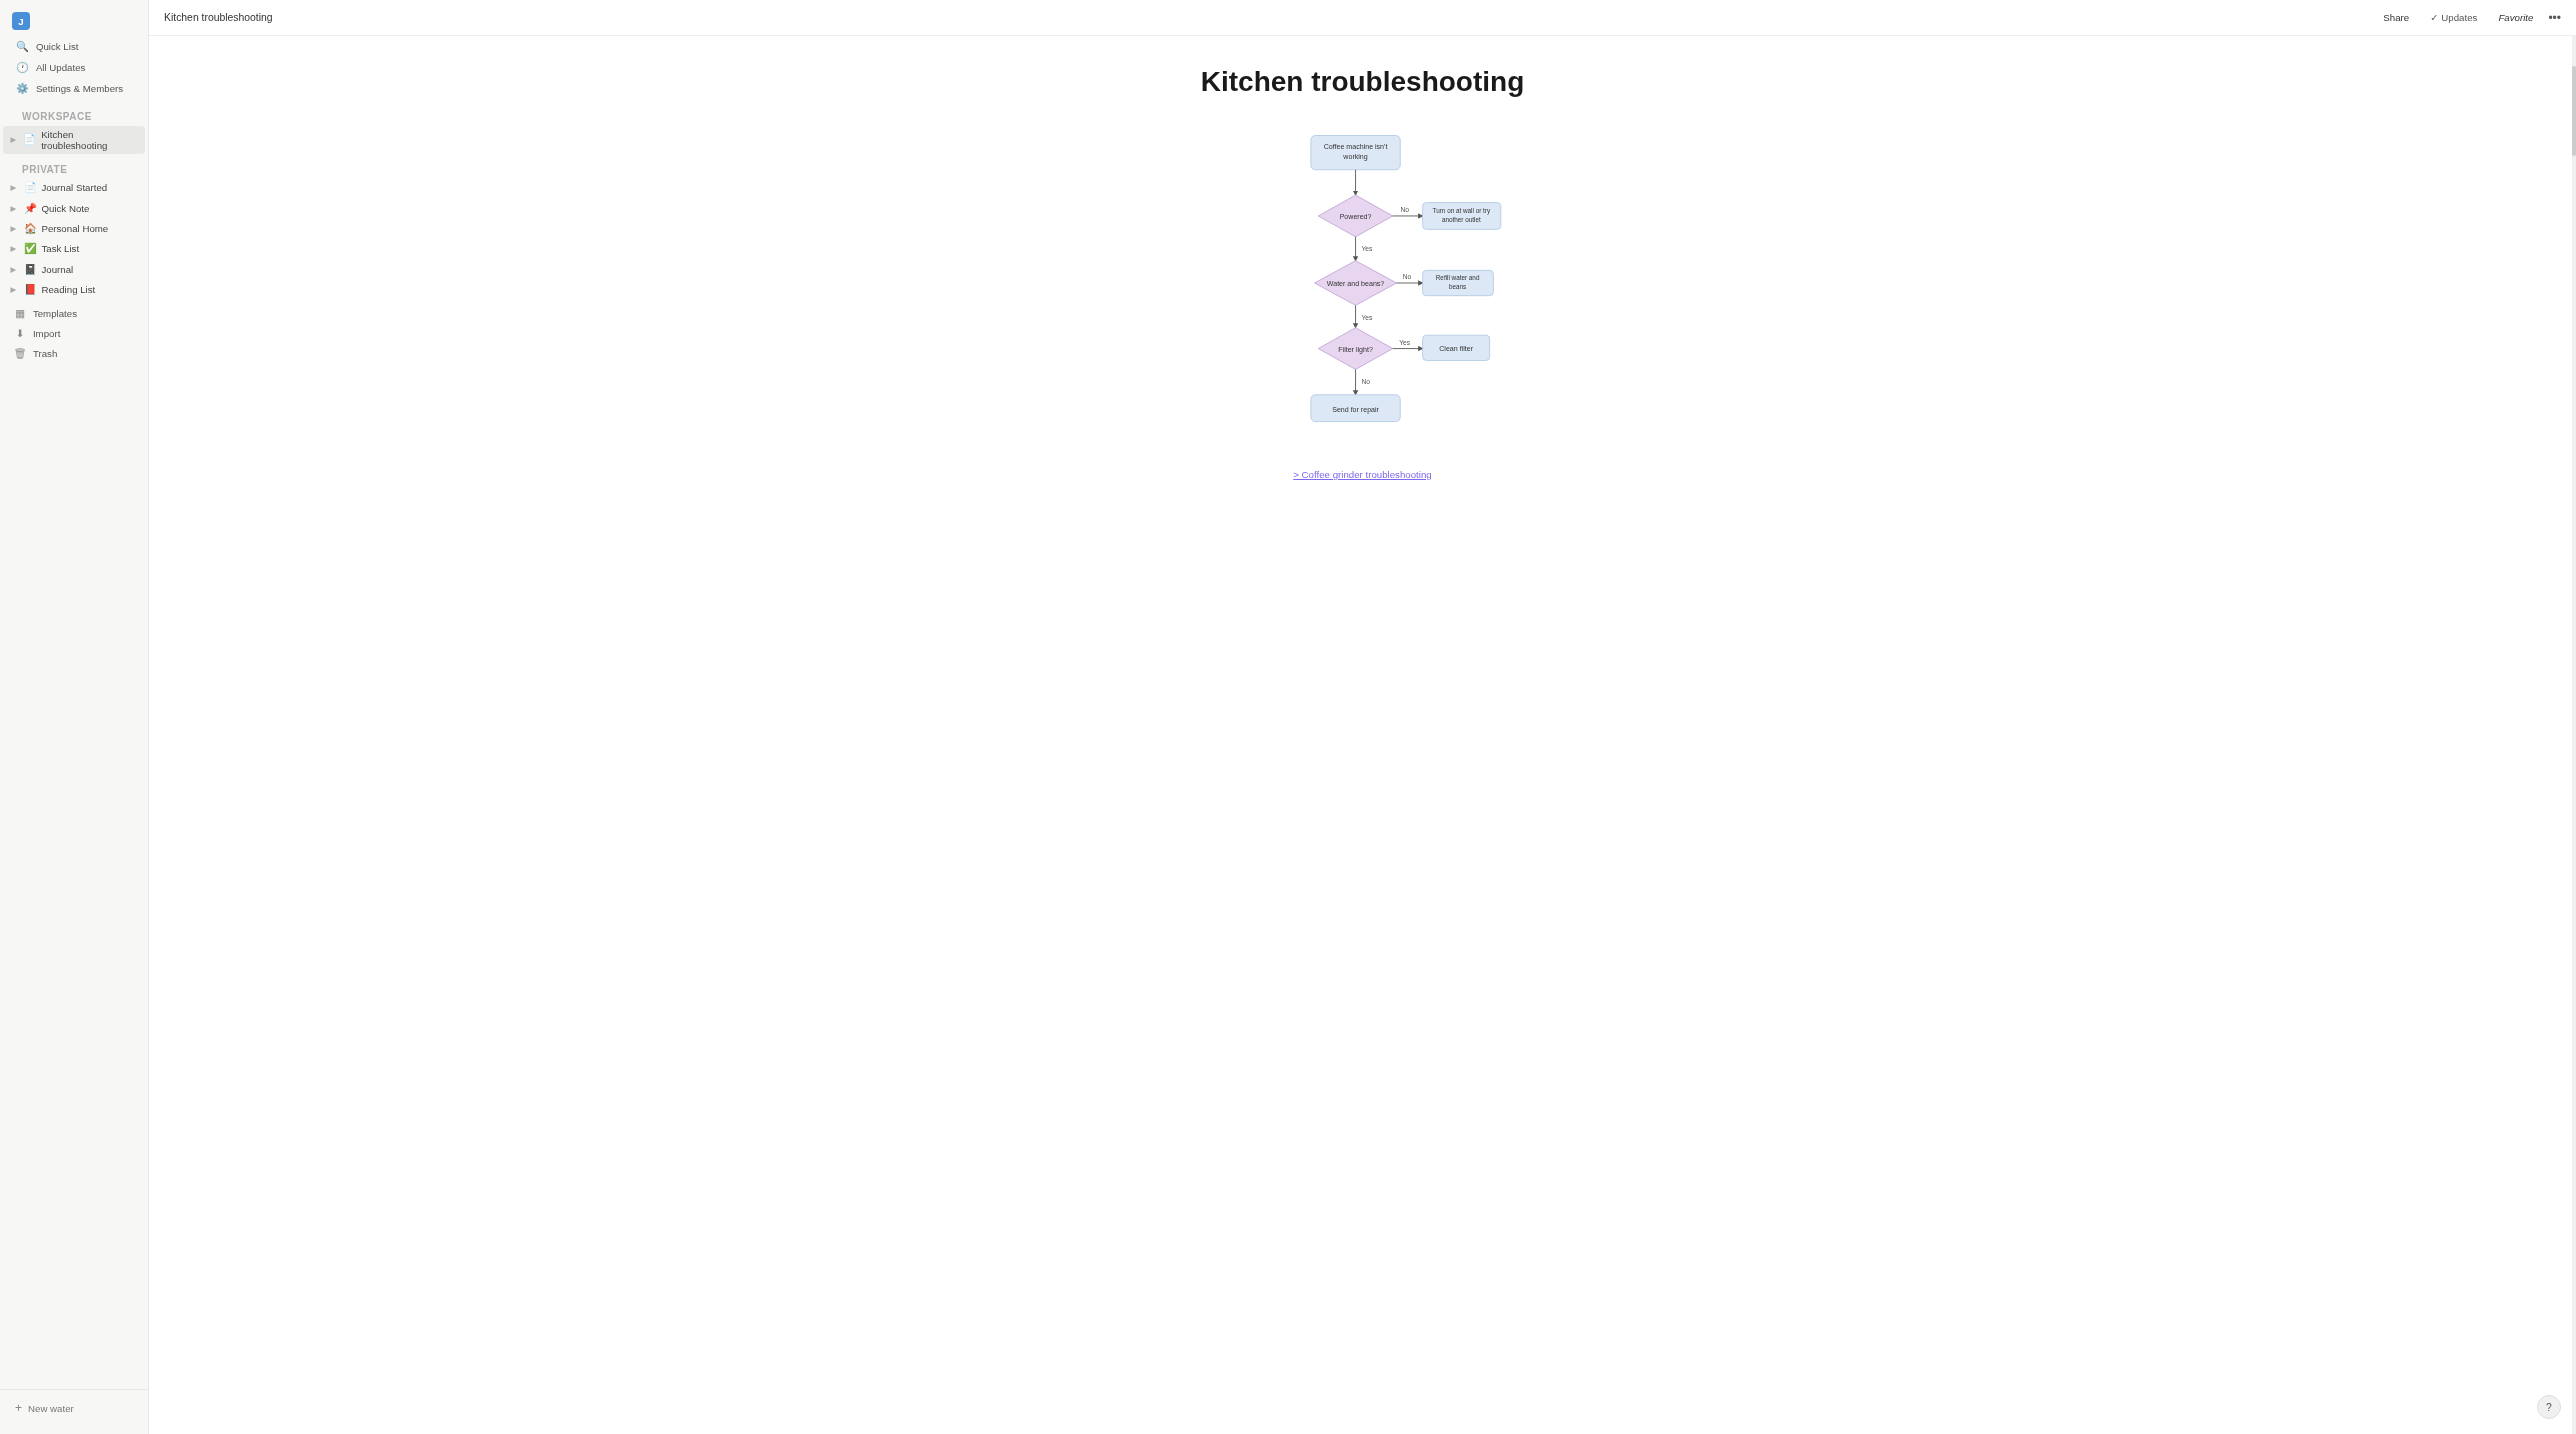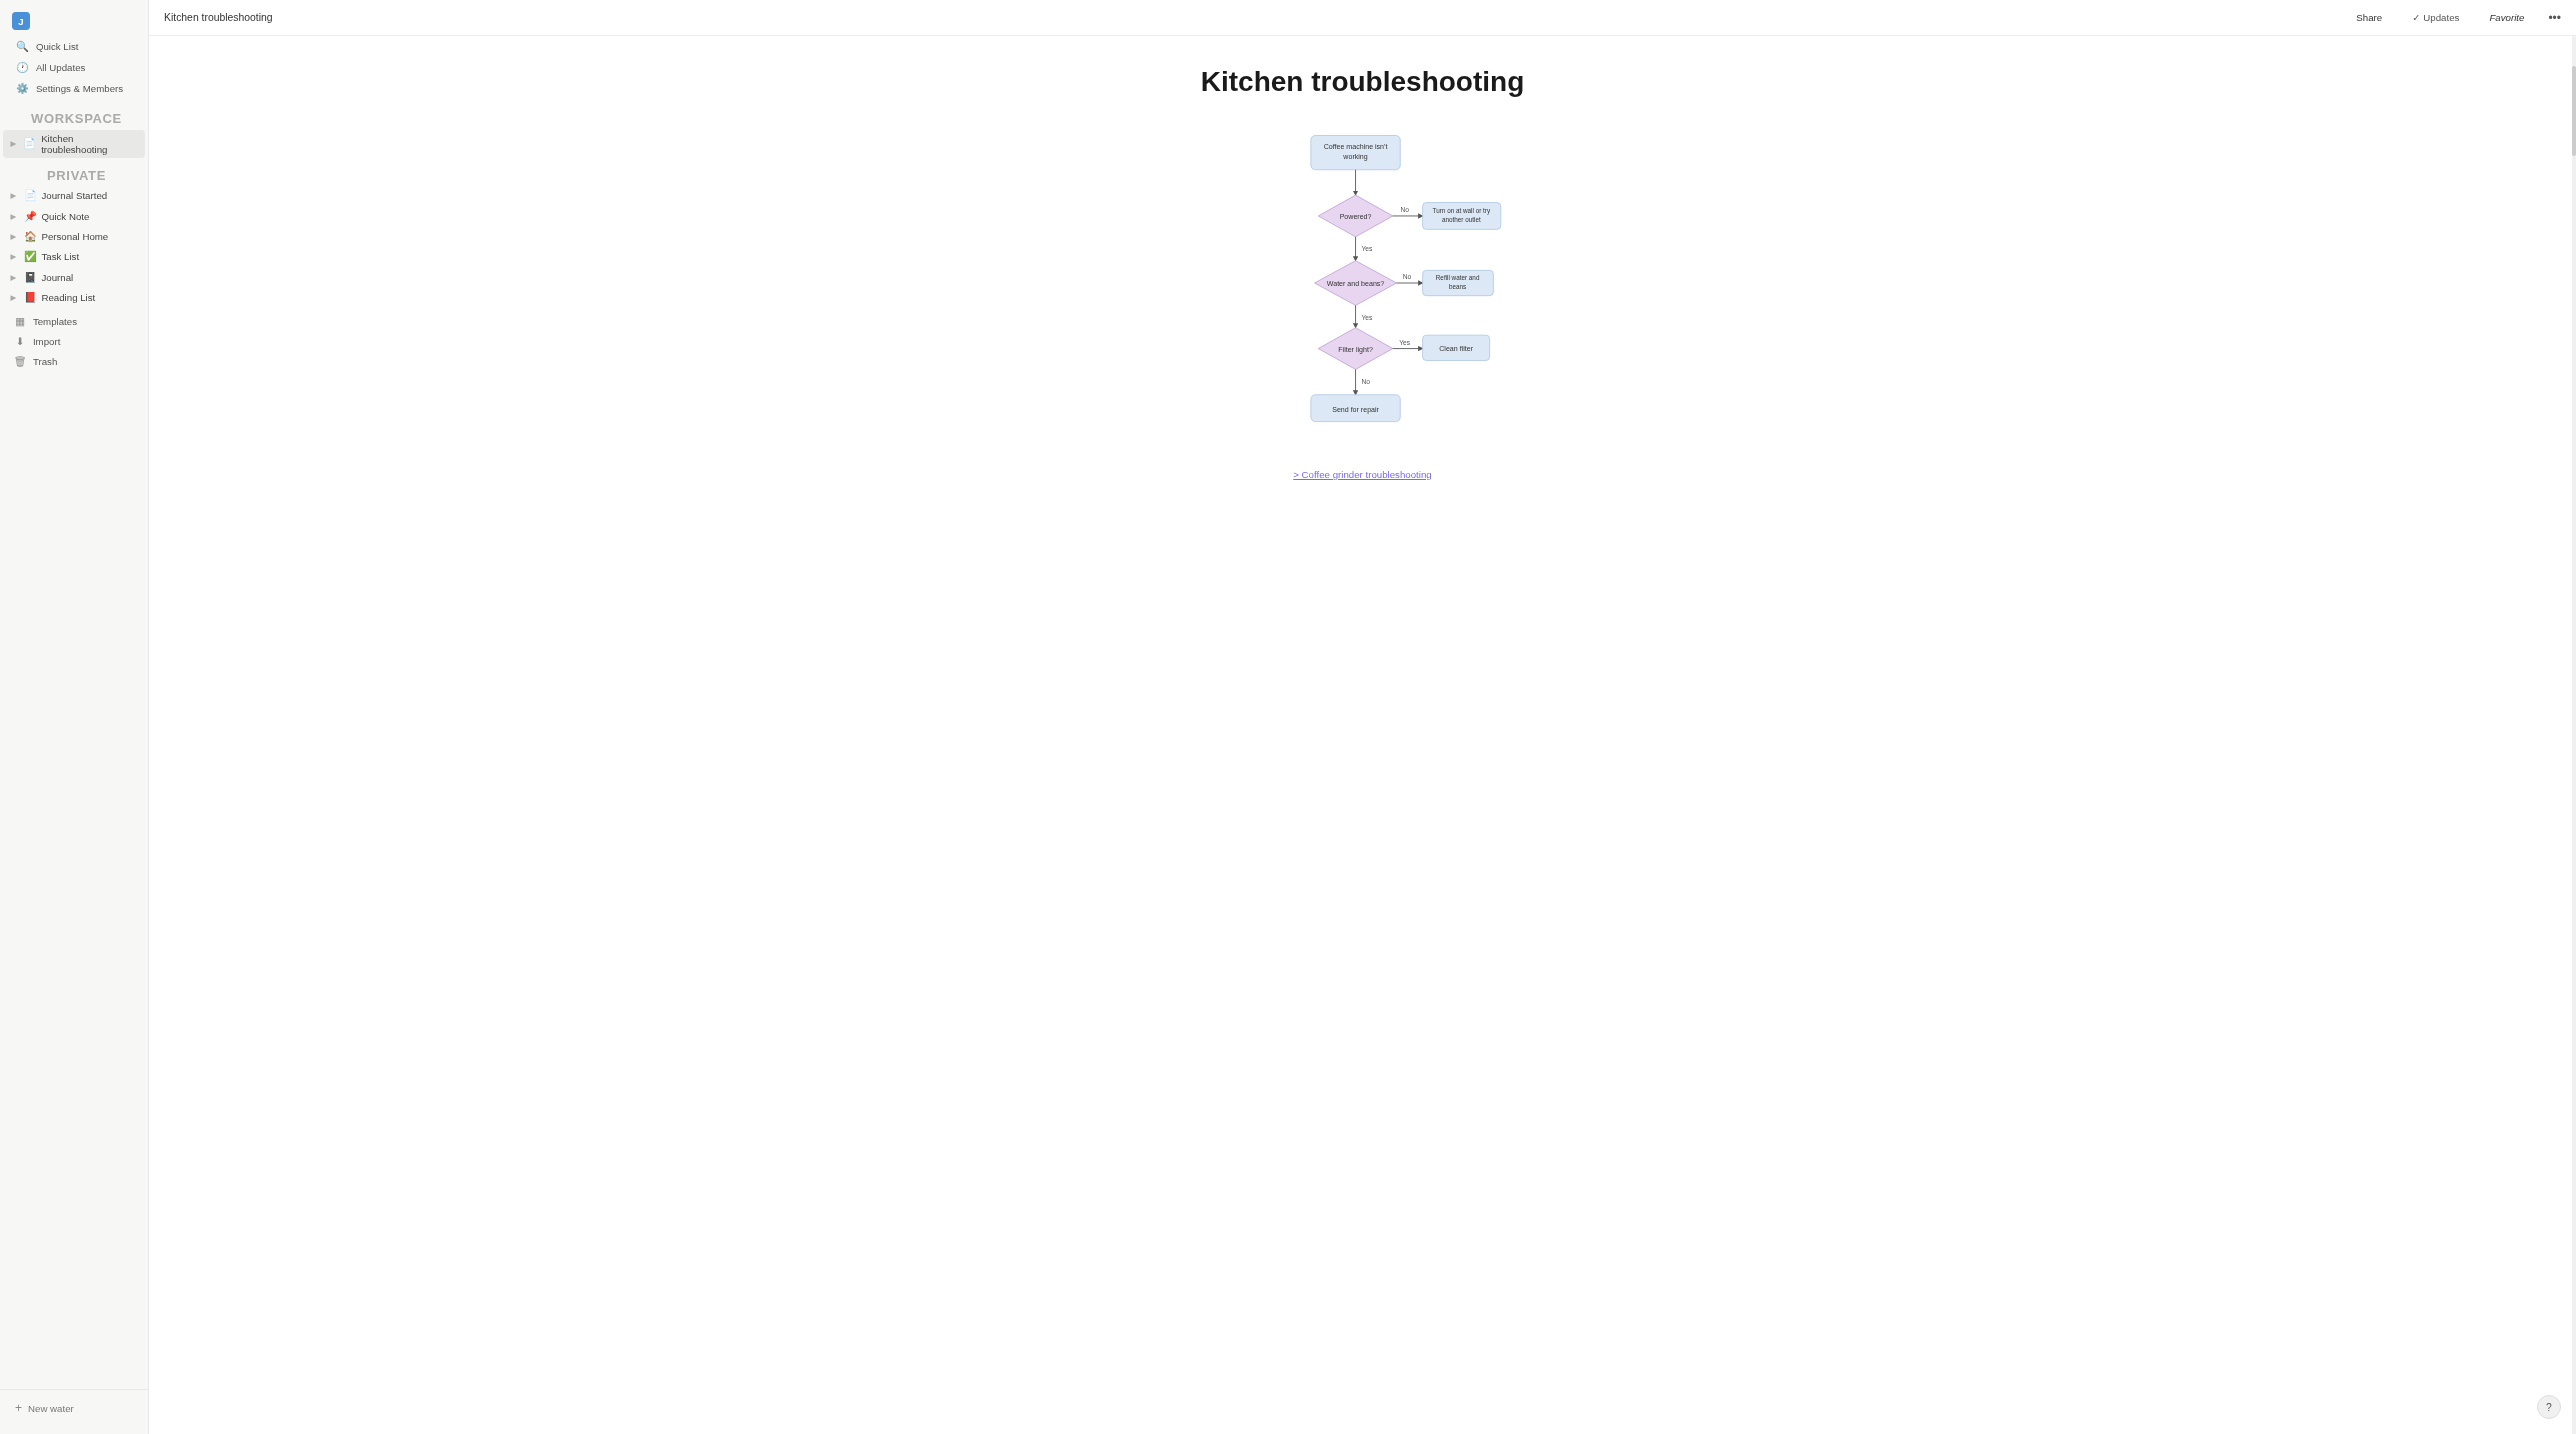--- a/index.html
+++ b/index.html
@@ -57,27 +57,26 @@
     }
 
     .sidebar-nav-item .nav-icon {
       font-size: 10.4px;
       color: #888;
       width: 13.4px;
       text-align: center;
     }
 
     .sidebar-section-label {
-      font-size: 13px;
+      font-size: 10px;
       font-weight: 600;
       color: #aaa;
-      padding: 9px 9px 3px 14px;
+      padding: 9px 9px 3px 22px;
       text-transform: uppercase;
       letter-spacing: 0.05em;
-      text-align: center;
     }
 
     .sidebar-tree-item {
       display: flex;
       align-items: center;
       gap: 4.5px;
       padding: 3px 6px 3px 7.5px;
       cursor: pointer;
       border-radius: 3.7px;
       font-size: 9.7px;
@@ -139,21 +138,21 @@
 
     .topbar-title {
       font-size: 10.4px;
       font-weight: 500;
       color: #333;
     }
 
     .topbar-actions {
       display: flex;
       align-items: center;
-      gap: 18px;
+      gap: 9px;
     }
 
     .topbar-btn {
       font-size: 9.7px;
       color: #555;
       cursor: pointer;
       padding: 3px 6px;
       border-radius: 3px;
       display: flex;
       align-items: center;

